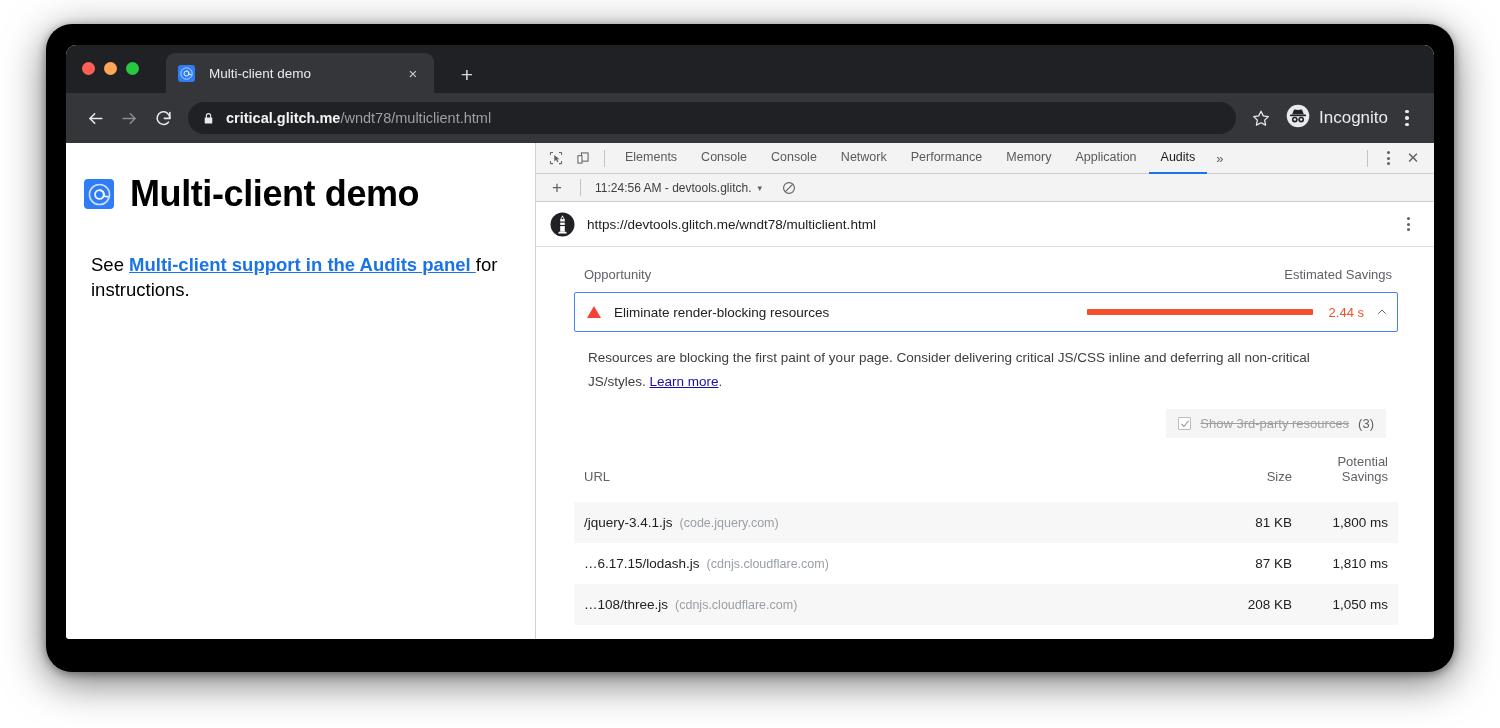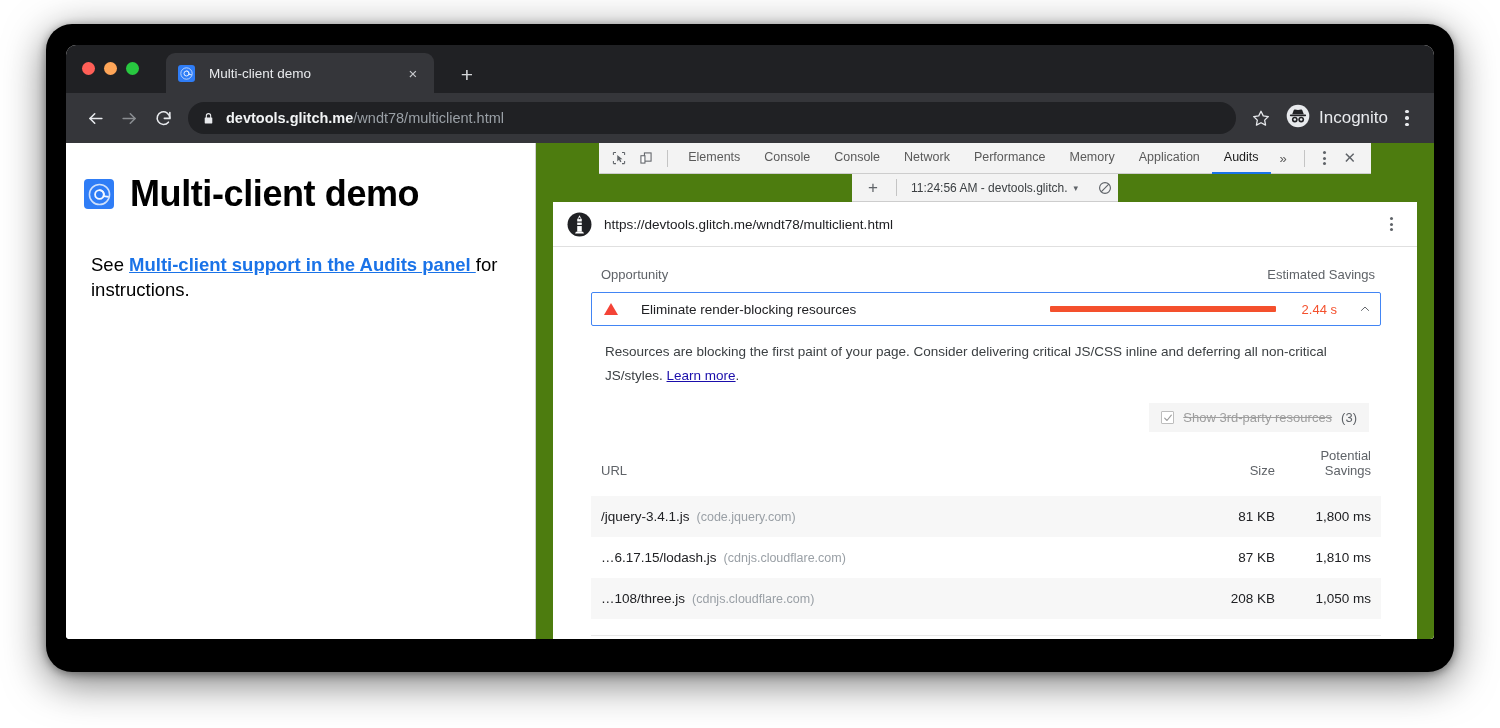--- a/index.html
+++ b/index.html
@@ -172,21 +172,20 @@
     font-weight: bold;
     text-decoration: underline;
   }
 
   
   .devtools {
     flex: 1 1 auto;
     background: #4d7c0f;
     display: flex; flex-direction: column;
     min-width: 0;
-    align-items: center;
   }
   .dt-tabbar {
     height: 31px;
     background: #f3f3f3;
     border-bottom: 1px solid #cdcdcd;
     display: flex; align-items: center;
     padding-left: 6px;
     flex: 0 0 auto;
   }
   .dt-icbtn {
@@ -285,25 +284,24 @@
   }
   .opp-head {
     display: flex; justify-content: space-between; align-items: baseline;
     font-size: 13px; color: #5f6368;
     padding: 0 6px 10px 10px;
   }
 
   .audit-row {
     border: 1px solid #4285f4;
     border-radius: 2px;
-    height: 34px;
+    height: 40px;
     display: flex; align-items: center;
     padding: 0 9px 0 12px;
     background: #fff;
-    gap: 10px;
   }
   .warn-tri {
     width: 0; height: 0;
     border-left: 7px solid transparent;
     border-right: 7px solid transparent;
     border-bottom: 12px solid #f44336;
     flex: 0 0 auto;
     margin-right: 13px;
   }
   .audit-title { font-size: 13.5px; color: #202124; flex: 0 0 auto; }
@@ -433,21 +431,21 @@
           <polyline points="20,4.5 20,11.8 13,11.8" fill="none"></polyline>
         </svg>
       </div>
 
       <div class="omnibox">
         <span class="lock">
           <svg width="13" height="13" viewBox="0 0 24 24" fill="#e8eaed">
             <path d="M12 2a5 5 0 0 0-5 5v3H6a1 1 0 0 0-1 1v9a1 1 0 0 0 1 1h12a1 1 0 0 0 1-1v-9a1 1 0 0 0-1-1h-1V7a5 5 0 0 0-5-5zm0 2a3 3 0 0 1 3 3v3H9V7a3 3 0 0 1 3-3z"></path>
           </svg>
         </span>
-        <span class="omni-text"><span class="host">devtools.glitch.me</span><span>/wndt78/multiclient.html</span></span>
+        <span class="omni-text"><span class="host">critical.glitch.me</span><span>/wndt78/multiclient.html</span></span>
       </div>
 
       <div class="star">
         <svg width="18" height="18" viewBox="0 0 24 24" fill="none" stroke="#e8eaed" stroke-width="1.7" stroke-linejoin="round">
           <polygon points="12,3 15,9.2 21.8,10.1 16.9,14.8 18.1,21.5 12,18.3 5.9,21.5 7.1,14.8 2.2,10.1 9,9.2"></polygon>
         </svg>
       </div>
 
       <div class="incognito">
         <span>

